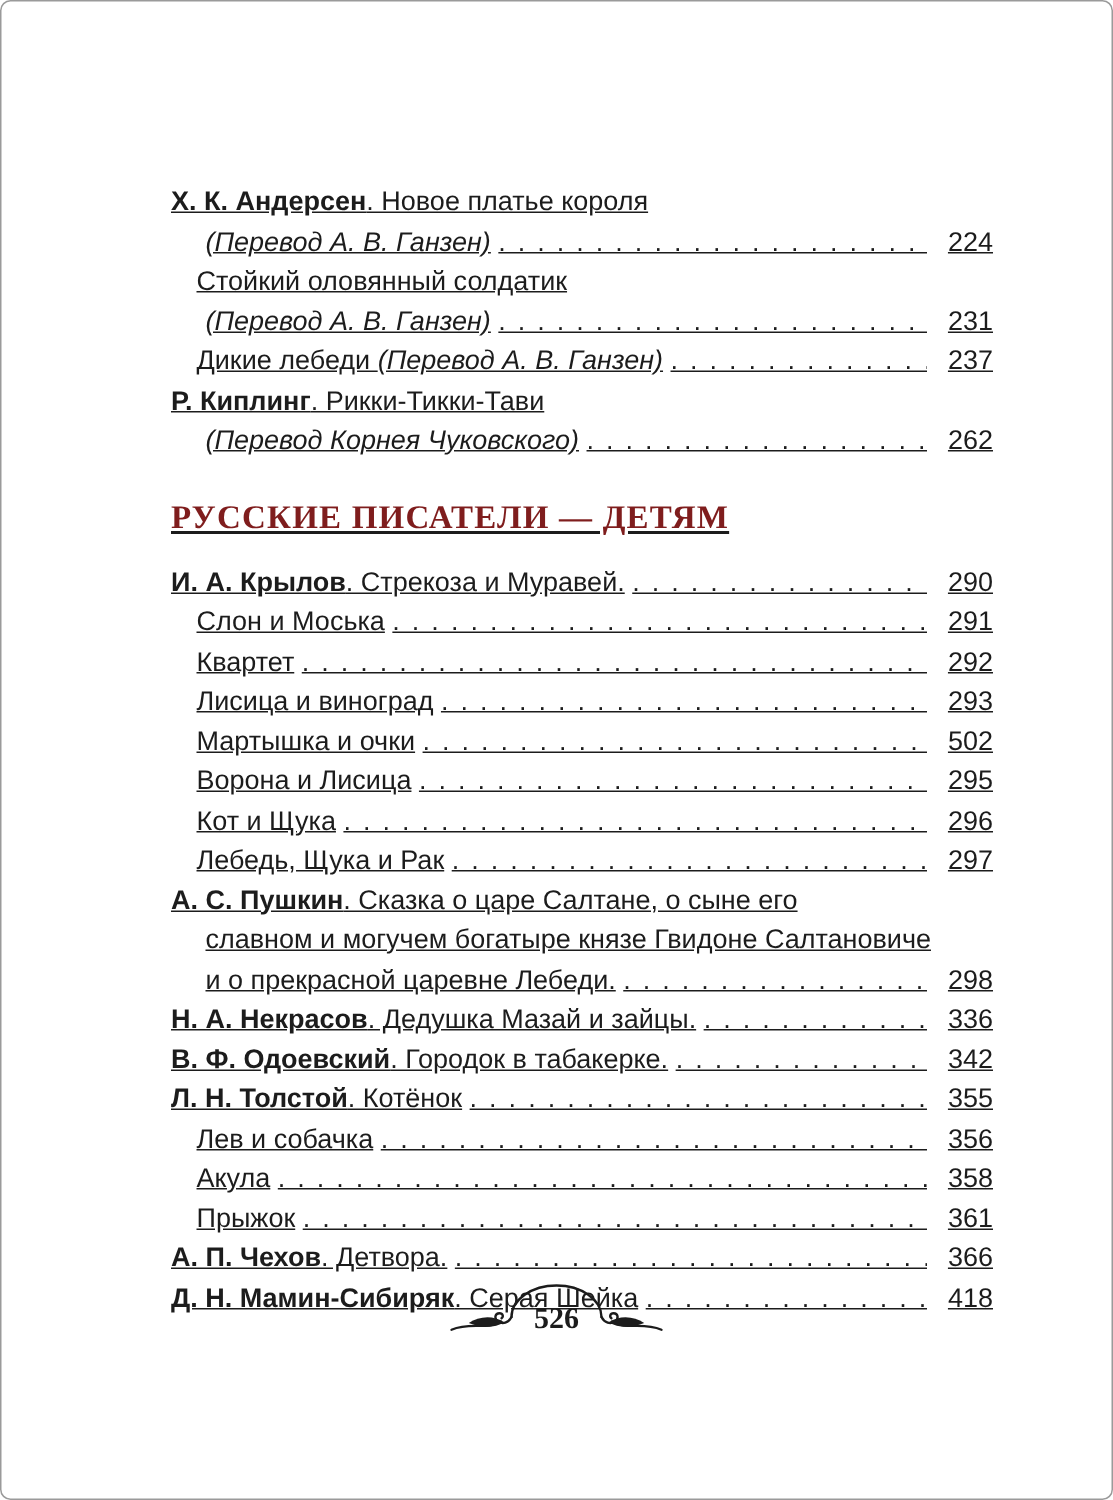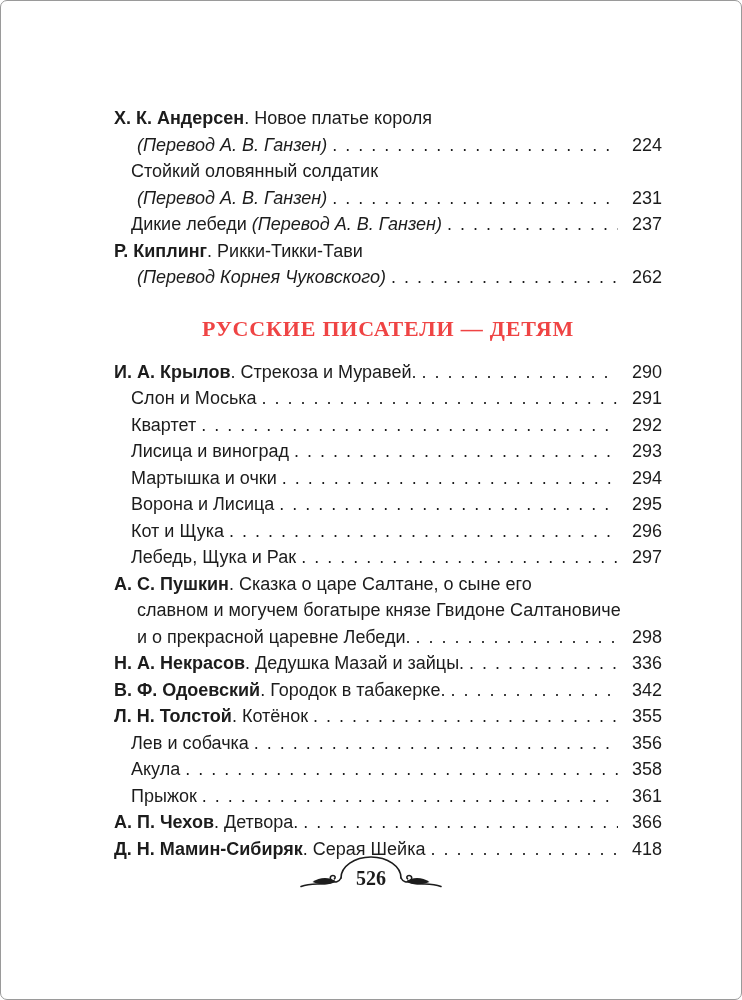--- a/index.html
+++ b/index.html
@@ -10,22 +10,23 @@
     background:#fff;
     border:1px solid #9a9a9a;
     border-radius:7px;
     overflow:hidden;
     font-family:"Liberation Sans","DejaVu Sans",sans-serif;
     color:#1c1c1c;
   }
   .toc{
     position:absolute;
     left:113px;
-    top:104px;
+    top:120px;
     width:548px;
+    text-decoration:underline;
   }
   .toc-row{
     display:flex;
     align-items:baseline;
     line-height:26.5px;
     font-size:18px;
     white-space:nowrap;
   }
   .toc-row .toc-text b{font-weight:bold;}
   .toc-row .toc-text i{font-style:italic;}
@@ -42,26 +43,26 @@
   }
   .leader::after{
     content:". . . . . . . . . . . . . . . . . . . . . . . . . . . . . . . . . . . . . . . . . . . . . . . . . . . . . . . . . . . .";
   }
   .pageno{
     flex:0 0 44px;
     text-align:right;
   }
   .toc-heading{
     margin:25px 0 17px 0;
-    text-align:center;
+    text-align:left;
     font-family:"Liberation Serif","DejaVu Serif",serif;
     font-weight:bold;
     font-size:22px;
     letter-spacing:0.8px;
-    color:#ef4444;
+    color:#7f1d1d;
   }
   .footer{
     position:absolute;
     left:0;right:0;
     top:852px;
     text-align:center;
   }
   .footer svg{display:inline-block;}
   .footer-num{
     font-family:"Liberation Serif","DejaVu Serif",serif;
@@ -124,21 +125,21 @@
           <span class="pageno">292</span>
         </div>
         <div class="toc-row indent-1">
           <span class="toc-text"><span>Лисица и виноград</span></span>
           <span class="leader"></span>
           <span class="pageno">293</span>
         </div>
         <div class="toc-row indent-1">
           <span class="toc-text"><span>Мартышка и очки</span></span>
           <span class="leader"></span>
-          <span class="pageno">294</span>
+          <span class="pageno">502</span>
         </div>
         <div class="toc-row indent-1">
           <span class="toc-text"><span>Ворона и Лисица</span></span>
           <span class="leader"></span>
           <span class="pageno">295</span>
         </div>
         <div class="toc-row indent-1">
           <span class="toc-text"><span>Кот и Щука</span></span>
           <span class="leader"></span>
           <span class="pageno">296</span>

